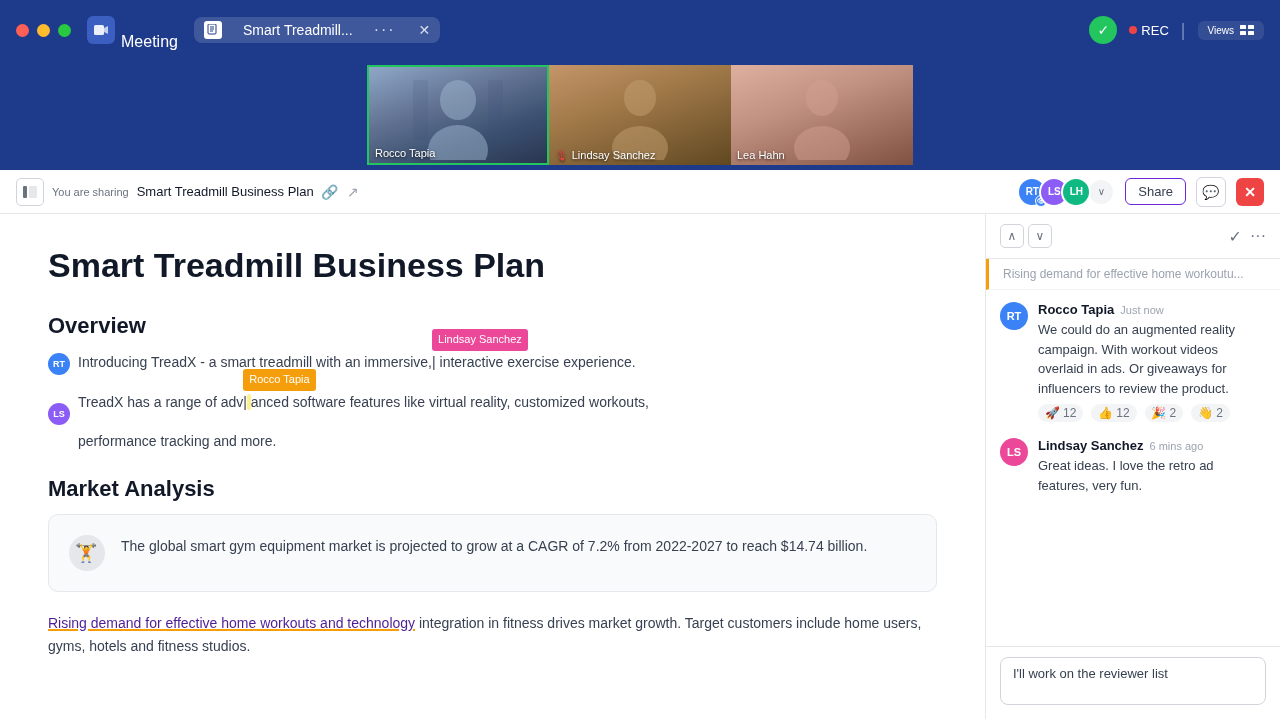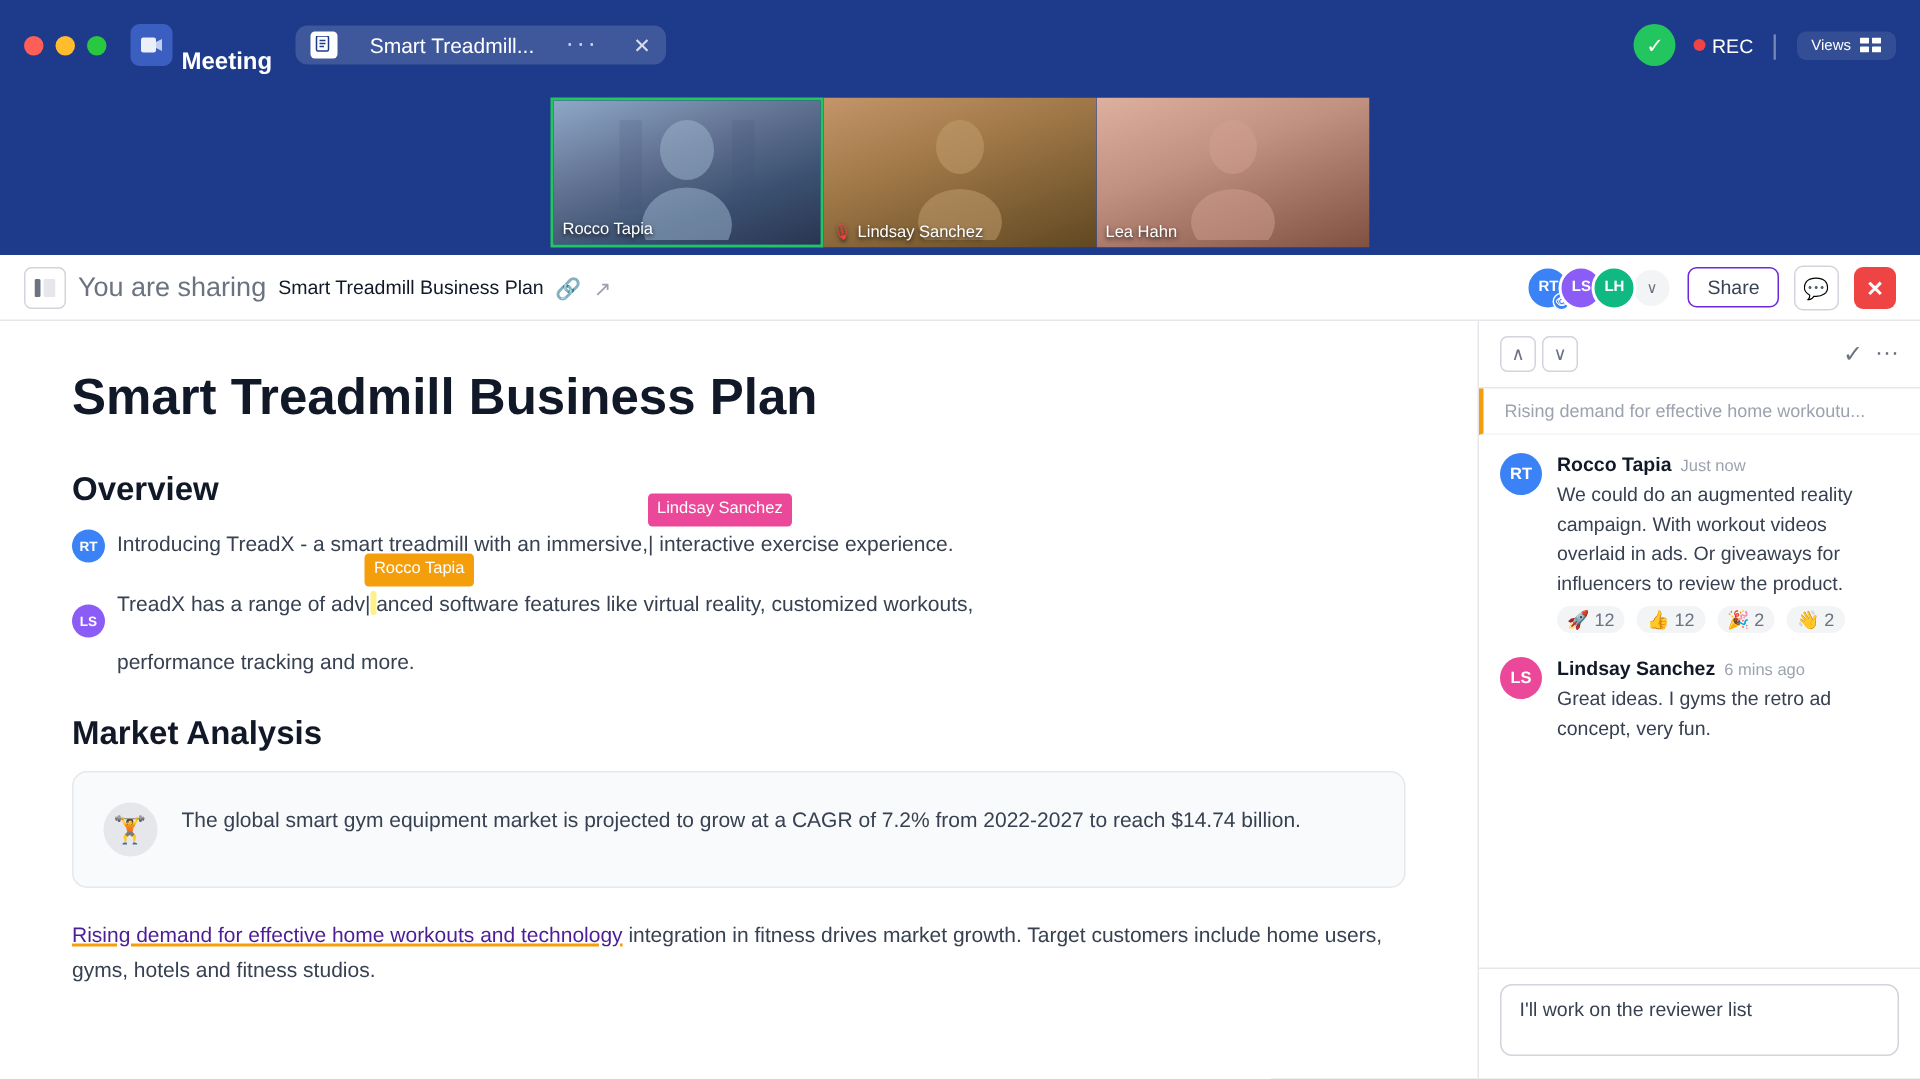--- a/index.html
+++ b/index.html
@@ -39,21 +39,21 @@
     .meeting-icon {
       width: 28px; height: 28px;
       background: #3b5fc0;
       border-radius: 6px;
       display: flex; align-items: center; justify-content: center;
       color: white; font-size: 14px;
     }
     .meeting-label {
       color: white;
       font-size: 16px;
-      font-weight: 700;
+      font-weight: 400;
       margin-top: 24px;
     }
 
     .tab-area {
       display: flex;
       align-items: center;
       background: rgba(255,255,255,0.15);
       border-radius: 8px;
       padding: 4px 10px;
       gap: 21px;
@@ -140,21 +140,21 @@
     .sidebar-toggle {
       width: 28px; height: 28px;
       border: 1px solid #d1d5db;
       border-radius: 5px;
       display: flex; align-items: center; justify-content: center;
       cursor: pointer;
       color: #6b7280;
     }
     .sharing-text {
       color: #6b7280;
-      font-size: 18px;
+      font-size: 11px;
     }
     .sharing-doc {
       color: #111827;
       font-size: 13px;
       font-weight: 500;
     }
     .sharing-link-icon {
       color: #9ca3af;
       font-size: 14px;
       cursor: pointer;
@@ -697,21 +697,21 @@
           </div>
         </div>
 
         <div class="comment-item">
           <div class="comment-avatar" style="background:#ec4899;">LS</div>
           <div class="comment-body">
             <div class="comment-header-row">
               <span class="comment-author">Lindsay Sanchez</span>
               <span class="comment-time">6 mins ago</span>
             </div>
-            <p class="comment-text">Great ideas. I gyms the retro ad concept, very fun.</p>
+            <p class="comment-text">Great ideas. I love the retro ad features, very fun.</p>
           </div>
         </div>
       </div>
 
       <div class="comment-input-area">
         <textarea class="comment-input" rows="2" style="">I'll work on the reviewer list</textarea>
       </div>
     </div>
   </div>
 </div>

